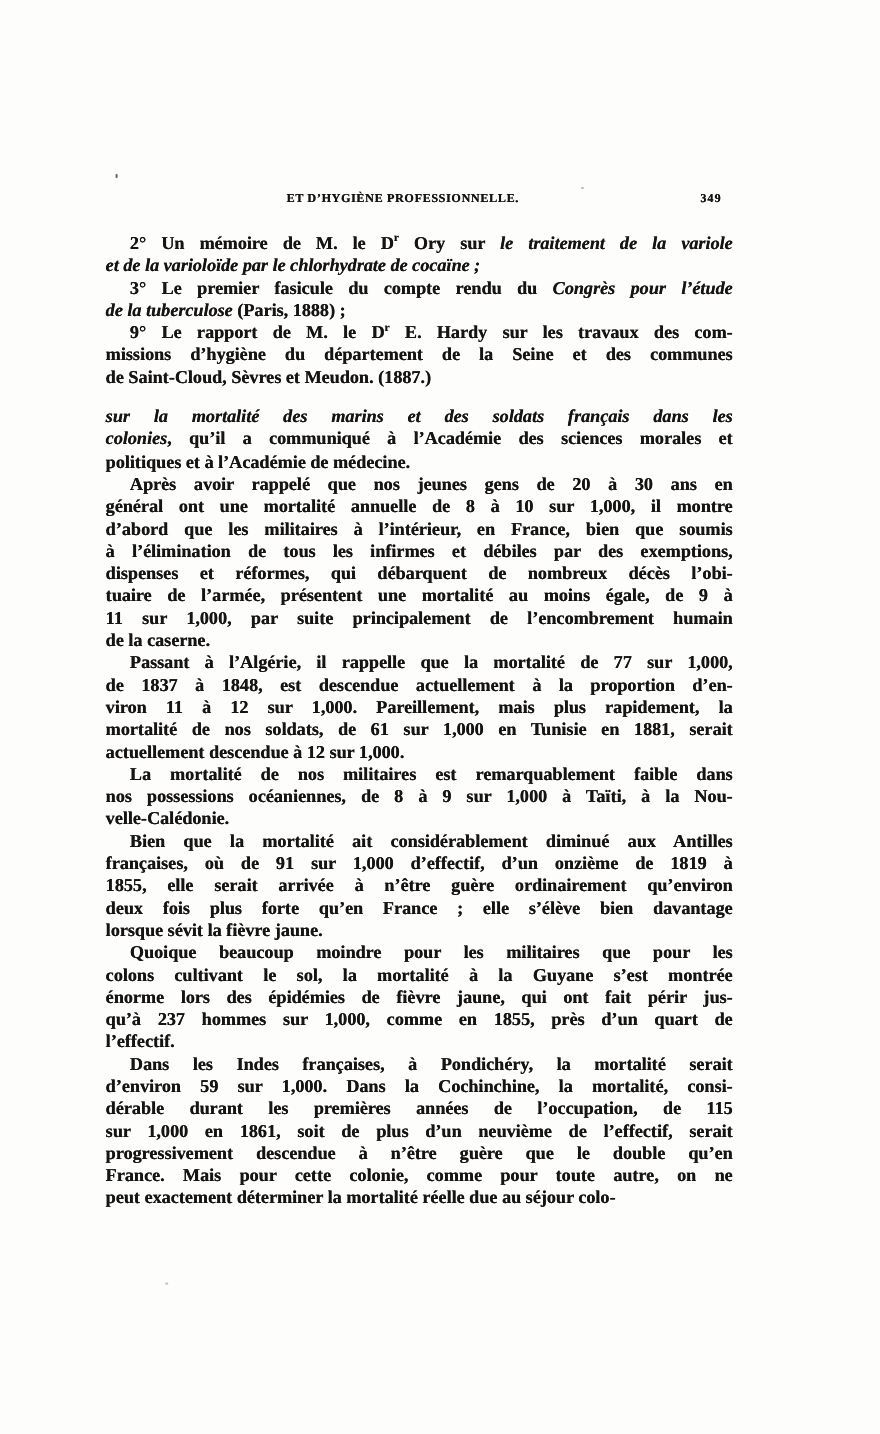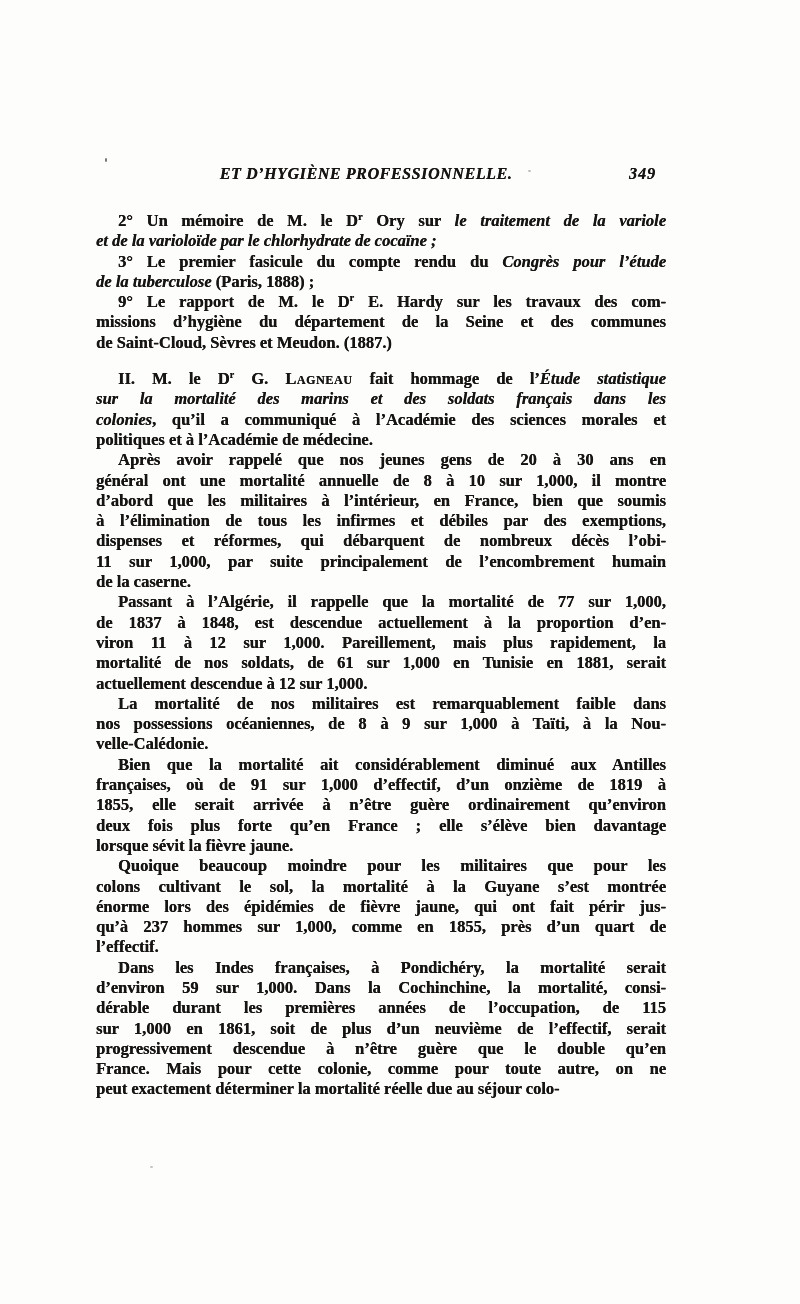--- a/index.html
+++ b/index.html
@@ -6,24 +6,23 @@
   body{
     width:800px;height:1304px;
     background:#fdfdfb;
     position:relative;
     font-family:"Liberation Serif","DejaVu Serif",serif;
     color:#171513;
     overflow:hidden;
   }
   .page{position:absolute;inset:0;}
   .running-head{
-    position:absolute;left:96px;top:165px;width:570px;height:20px;
-    font-weight:bold;font-size:16px;letter-spacing:0.6px;
+    position:absolute;left:96px;top:175px;width:570px;height:20px;
+    font-weight:bold;font-size:11px;letter-spacing:0.6px;
     text-shadow:0.25px 0 0 currentColor;
-    font-style:italic;
   }
   .running-head .title{
     position:absolute;left:0;right:60px;text-align:center;
     white-space:nowrap;padding-left:30px;
   }
   .running-head .pagenum{
     position:absolute;right:10px;top:0;letter-spacing:1px;
   }
   .body-text{
     position:absolute;left:96px;top:211px;width:570px;
@@ -75,31 +74,31 @@
       <div class="para">
         <div class="line first"><span>3° Le premier fasicule du compte rendu du </span><em>Congrès pour l’étude</em></div>
         <div class="line last"><em>de la tuberculose</em><span> (Paris, 1888) ;</span></div>
       </div>
       <div class="para">
         <div class="line first"><span>9° Le rapport de M. le D</span><sup>r</sup><span> E. Hardy sur les travaux des com-</span></div>
         <div class="line"><span>missions d’hygiène du département de la Seine et des communes</span></div>
         <div class="line last"><span>de Saint-Cloud, Sèvres et Meudon. (1887.)</span></div>
       </div>
       <div class="para section-gap">
-        <div class="line first"><span>II. M. le D</span><sup>r</sup><span> G. </span><span class="sc">Lagneau</span><span> fait hommage de l’</span><em>Étude statistique</em></div>
         <div class="line"><em>sur la mortalité des marins et des soldats français dans les</em></div>
         <div class="line"><em>colonies</em><span>, qu’il a communiqué à l’Académie des sciences morales et</span></div>
         <div class="line last"><span>politiques et à l’Académie de médecine.</span></div>
       </div>
       <div class="para">
         <div class="line first"><span>Après avoir rappelé que nos jeunes gens de 20 à 30 ans en</span></div>
         <div class="line"><span>général ont une mortalité annuelle de 8 à 10 sur 1,000, il montre</span></div>
         <div class="line"><span>d’abord que les militaires à l’intérieur, en France, bien que soumis</span></div>
         <div class="line"><span>à l’élimination de tous les infirmes et débiles par des exemptions,</span></div>
         <div class="line"><span>dispenses et réformes, qui débarquent de nombreux décès l’obi-</span></div>
+        <div class="line"><span>tuaire de l’armée, présentent une mortalité au moins égale, de 9 à</span></div>
         <div class="line"><span>11 sur 1,000, par suite principalement de l’encombrement humain</span></div>
         <div class="line last"><span>de la caserne.</span></div>
       </div>
       <div class="para">
         <div class="line first"><span>Passant à l’Algérie, il rappelle que la mortalité de 77 sur 1,000,</span></div>
         <div class="line"><span>de 1837 à 1848, est descendue actuellement à la proportion d’en-</span></div>
         <div class="line"><span>viron 11 à 12 sur 1,000. Pareillement, mais plus rapidement, la</span></div>
         <div class="line"><span>mortalité de nos soldats, de 61 sur 1,000 en Tunisie en 1881, serait</span></div>
         <div class="line last"><span>actuellement descendue à 12 sur 1,000.</span></div>
       </div>

